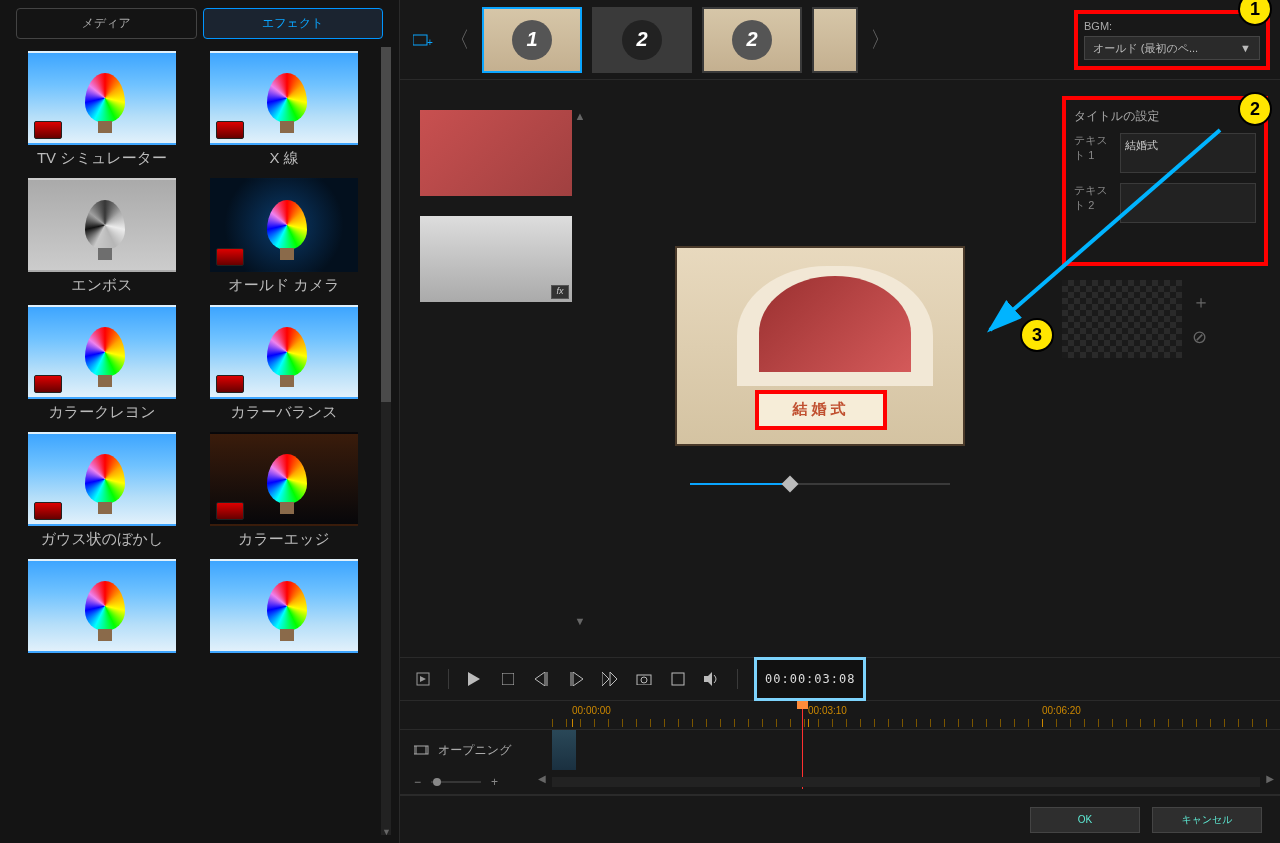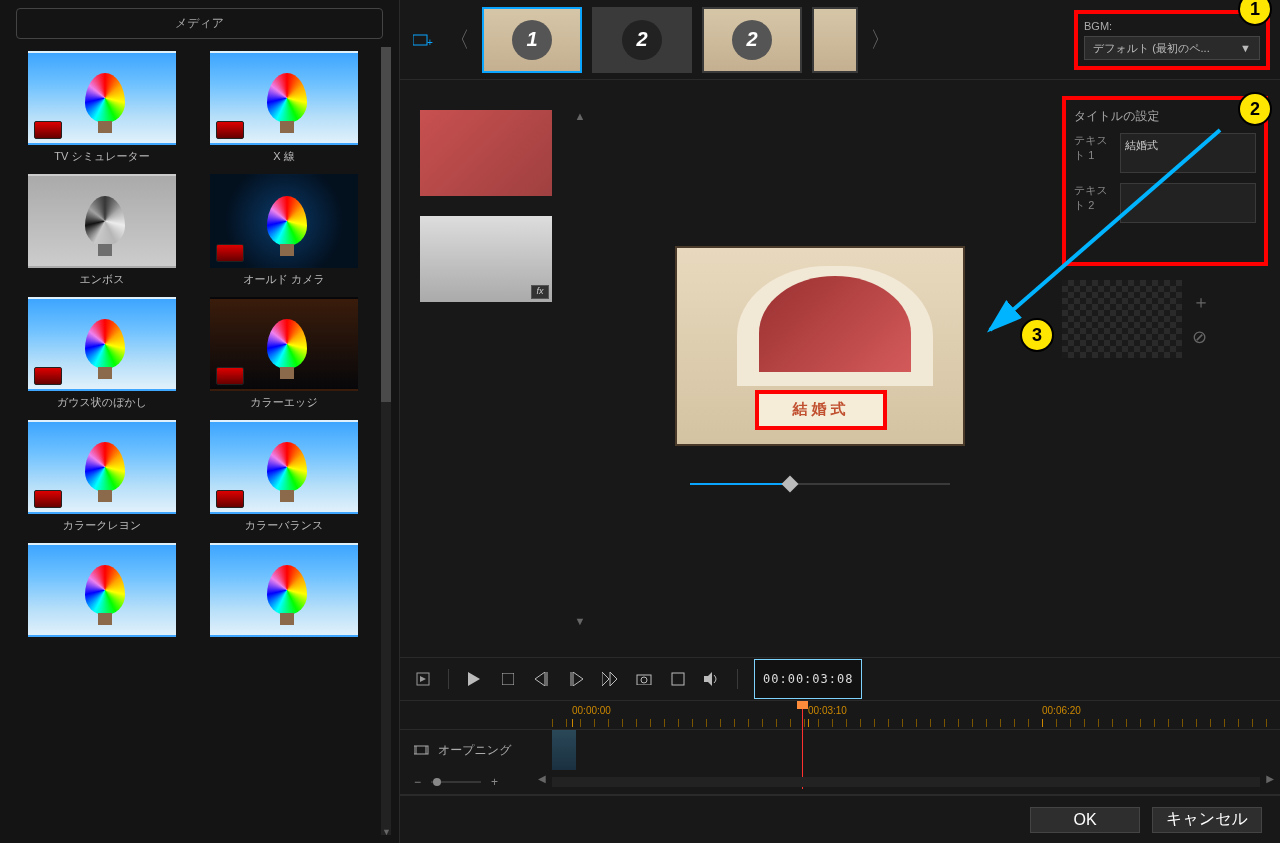--- a/index.html
+++ b/index.html
@@ -24,35 +24,35 @@
 .thumb.selected { border-color: #0aa5ff; }
 .thumb.black { background: #000; }
 .thumb.gray { background: linear-gradient(180deg, #aaa, #ccc); }
 .thumb.dark { background: radial-gradient(circle at 50% 50%, #0a3a6a 0%, #03101e 70%); }
 .thumb.smoke { background: linear-gradient(180deg, #3a1c0b, #07070a); }
 .balloon { position: absolute; width: 40px; height: 50px; left: 55px; top: 20px; background: conic-gradient(red, orange, yellow, lime, cyan, blue, violet, red); border-radius: 50% 50% 50% 50% / 60% 60% 40% 40%; }
 .balloon::after { content: ""; position: absolute; bottom: -10px; left: 13px; width: 14px; height: 12px; background: #8a6a4a; }
 .balloon.outline { background: none; border: 1px dotted #fff; border-radius: 50%; width: 46px; height: 36px; left: 50px; top: 28px; }
 .balloon.outline::after { display: none; }
 .badge { position: absolute; left: 4px; bottom: 4px; width: 28px; height: 18px; background: linear-gradient(#d00, #600); border: 1px solid #222; border-radius: 2px; }
-.cell .label { font-size: 11px; color: #bbb; text-align: center; }
+.cell .label { font-size: 15px; color: #bbb; text-align: center; }
 .right-panel { flex: 1; display: flex; flex-direction: column; background: #181818; min-width: 0; }
 .strip { height: 80px; display: flex; align-items: center; gap: 6px; padding: 8px 10px; border-bottom: 1px solid #2a2a2a; position: relative; }
 .icon-btn { width: 26px; height: 26px; display: flex; align-items: center; justify-content: center; color: #888; cursor: pointer; }
 .arrow { font-size: 22px; color: #666; cursor: pointer; padding: 0 6px; }
 .strip-items { display: flex; gap: 10px; }
 .slide { width: 100px; height: 66px; background: linear-gradient(#d6c6a8, #c4b090); display: flex; align-items: center; justify-content: center; border: 2px solid #3a3a3a; position: relative; overflow: hidden; }
 .slide.active { border-color: #0aa5ff; }
 .slide .num { width: 40px; height: 40px; background: #555; border-radius: 50%; display: flex; align-items: center; justify-content: center; color: #fff; font-size: 20px; font-style: italic; font-weight: bold; }
 .bgm-box { position: absolute; right: 10px; top: 10px; width: 196px; height: 60px; border: 4px solid #ff0000; display: flex; flex-direction: column; justify-content: center; padding: 0 6px; gap: 4px; }
 .bgm-label { font-size: 11px; color: #aaa; }
 .dropdown { height: 24px; background: #2a2a2a; border: 1px solid #444; display: flex; align-items: center; justify-content: space-between; padding: 0 8px; font-size: 11px; color: #bbb; cursor: pointer; }
 .middle { flex: 1; display: flex; min-height: 0; position: relative; }
 .clip-col { width: 170px; display: flex; flex-direction: column; gap: 20px; padding: 30px 20px; }
-.clip { width: 132px; height: 86px; background: linear-gradient(135deg, #c85050, #a04040); position: relative; }
+.clip { width: 152px; height: 86px; background: linear-gradient(135deg, #c85050, #a04040); position: relative; }
 .clip.dinner { background: linear-gradient(#ddd, #aaa); }
 .fx-badge { position: absolute; right: 3px; bottom: 3px; width: 18px; height: 14px; background: #333; border: 1px solid #555; font-size: 9px; color: #ccc; text-align: center; font-style: italic; }
 .vbar { width: 20px; display: flex; flex-direction: column; justify-content: space-between; align-items: center; padding: 30px 0; }
 .vbar .tri { color: #666; font-size: 11px; }
 .preview-area { flex: 1; display: flex; flex-direction: column; align-items: center; justify-content: center; position: relative; }
 .preview { width: 290px; height: 200px; background: linear-gradient(#e8d9be, #d4c3a2); position: relative; border: 2px solid #4a3a2a; overflow: hidden; }
 .preview .photo-frame { position: absolute; top: 18px; left: 60px; width: 196px; height: 120px; background: #f2e8d6; border-radius: 90px 90px 0 0 / 70px 70px 0 0; }
 .preview .photo-inner { position: absolute; top: 10px; left: 22px; width: 152px; height: 96px; background: linear-gradient(135deg, #9a3030, #d45a5a); border-radius: 80px 80px 0 0 / 60px 60px 0 0; }
 .banner { position: absolute; bottom: 14px; left: 78px; width: 132px; height: 40px; background: #f6edd8; border: 4px solid #ff0000; display: flex; align-items: center; justify-content: center; }
 .banner .txt { color: #c05030; font-size: 15px; font-weight: bold; letter-spacing: 4px; }
@@ -65,52 +65,53 @@
 .title-box h4 { font-size: 12px; color: #aaa; font-weight: normal; margin-bottom: 8px; }
 .field-row { display: flex; gap: 6px; margin-bottom: 10px; }
 .field-row .lbl { font-size: 11px; color: #888; width: 40px; }
 .field-row .inp { flex: 1; height: 40px; background: #222; border: 1px solid #3a3a3a; padding: 4px; font-size: 11px; color: #ccc; }
 .extras { margin-top: 14px; display: flex; gap: 10px; align-items: center; }
 .checker { width: 120px; height: 78px; background-image: linear-gradient(45deg, #2a2a2a 25%, transparent 25%), linear-gradient(-45deg, #2a2a2a 25%, transparent 25%), linear-gradient(45deg, transparent 75%, #2a2a2a 75%), linear-gradient(-45deg, transparent 75%, #2a2a2a 75%); background-size: 12px 12px; background-position: 0 0, 0 6px, 6px -6px, -6px 0; background-color: #1a1a1a; }
 .ex-btns { display: flex; flex-direction: column; gap: 12px; color: #666; font-size: 18px; }
 .controls-bar { height: 44px; display: flex; align-items: center; gap: 16px; padding: 0 14px; border-top: 1px solid #2a2a2a; border-bottom: 1px solid #2a2a2a; }
 .cb-ico { width: 18px; height: 18px; color: #999; display: flex; align-items: center; justify-content: center; cursor: pointer; }
 .divider { width: 1px; height: 20px; background: #3a3a3a; }
-.timecode { background: #111; border: 1px solid #7dd3fc; padding: 12px 8px; color: #ddd; font-family: monospace; font-size: 12px; letter-spacing: 1px; }
+.timecode { background: #111; border: 3px solid #7dd3fc; padding: 12px 8px; color: #ddd; font-family: monospace; font-size: 12px; letter-spacing: 1px; }
 .timeline { height: 94px; border-bottom: 1px solid #2a2a2a; position: relative; display: flex; flex-direction: column; }
 .ruler { height: 28px; position: relative; margin-left: 152px; }
 .ruler .tick-maj { position: absolute; top: 4px; font-size: 10px; color: #cc8800; }
 .ruler .tick-maj::after { content: ""; position: absolute; top: 14px; left: 0; width: 1px; height: 8px; background: #cc8800; }
 .ruler .tmarks { position: absolute; top: 18px; left: 0; right: 0; height: 8px; background: repeating-linear-gradient(90deg, #7a5500 0, #7a5500 1px, transparent 1px, transparent 14px); }
 .playhead { position: absolute; top: 2px; height: 86px; width: 1px; background: #ff3030; }
 .playhead::before { content: ""; position: absolute; top: -2px; left: -5px; width: 11px; height: 8px; background: #ff8c3a; }
 .track { flex: 1; display: flex; align-items: center; border-top: 1px solid #2a2a2a; }
 .track-head { width: 152px; display: flex; align-items: center; gap: 8px; padding: 0 14px; color: #aaa; font-size: 12px; }
 .track-body { flex: 1; position: relative; height: 100%; display: flex; align-items: center; }
 .clip-block { height: 40px; background: linear-gradient(#2a4858, #1a3040); width: 24px; }
 .zoom-row { height: 24px; display: flex; align-items: center; }
 .zoom-head { width: 152px; display: flex; gap: 10px; align-items: center; padding: 0 14px; color: #888; }
 .hscroll { flex: 1; height: 10px; background: #222; margin-right: 20px; position: relative; }
 .hscroll::before { content: "◀"; position: absolute; left: -14px; top: -4px; color: #666; font-size: 10px; }
 .hscroll::after { content: "▶"; position: absolute; right: -14px; top: -4px; color: #666; font-size: 10px; }
 .footer { height: 48px; display: flex; align-items: center; justify-content: flex-end; gap: 12px; padding: 0 18px; border-top: 1px solid #2a2a2a; }
-.btn { min-width: 110px; height: 26px; background: #2e2e2e; border: 1px solid #444; color: #ffffff; display: flex; align-items: center; justify-content: center; cursor: pointer; font-size: 16px; }
+.btn { min-width: 110px; height: 26px; background: #2e2e2e; border: 1px solid #444; color: #5eead4; display: flex; align-items: center; justify-content: center; cursor: pointer; font-size: 10px; }
 .callout { position: absolute; width: 34px; height: 34px; background: #ffe600; border: 2px solid #000; border-radius: 50%; display: flex; align-items: center; justify-content: center; font-weight: bold; font-size: 18px; color: #000; z-index: 50; }
 .arrow-svg { position: absolute; z-index: 40; pointer-events: none; }
 </style>
 </head>
 <body>
 
 <div class="app">
 
   <div class="main">
 
     <div class="left-panel">
       <div class="tabs">
         <div class="tab">メディア</div>
+        <div class="tab active">エフェクト</div>
       </div>
       <div class="scroll-wrap">
         <div class="grid">
           <div class="row">
             <div class="cell">
                 <div class="thumb">
                   <div class="balloon"></div>
                   <div class="badge"></div>
                 </div>
                 <div class="label">TV シミュレーター</div>
@@ -139,44 +140,44 @@
                 </div>
                 <div class="label">オールド カメラ</div>
               </div>
           </div>
           <div class="row">
             <div class="cell">
                 <div class="thumb">
                   <div class="balloon"></div>
                   <div class="badge"></div>
                 </div>
+                <div class="label">カラークレヨン</div>
+              </div>
+            <div class="cell">
+                <div class="thumb">
+                  <div class="balloon"></div>
+                  <div class="badge"></div>
+                </div>
+                <div class="label">カラーバランス</div>
+              </div>
+          </div>
+          <div class="row">
+            <div class="cell">
+                <div class="thumb">
+                  <div class="balloon"></div>
+                  <div class="badge"></div>
+                </div>
                 <div class="label">ガウス状のぼかし</div>
               </div>
             <div class="cell">
                 <div class="thumb smoke">
                   <div class="balloon"></div>
                   <div class="badge"></div>
                 </div>
                 <div class="label">カラーエッジ</div>
-              </div>
-          </div>
-          <div class="row">
-            <div class="cell">
-                <div class="thumb">
-                  <div class="balloon"></div>
-                  <div class="badge"></div>
-                </div>
-                <div class="label">カラークレヨン</div>
-              </div>
-            <div class="cell">
-                <div class="thumb">
-                  <div class="balloon"></div>
-                  <div class="badge"></div>
-                </div>
-                <div class="label">カラーバランス</div>
               </div>
           </div>
           <div class="row">
             <div class="cell">
                 <div class="thumb">
                   <div class="balloon"></div>
                 </div>
                 <div class="label"></div>
               </div>
             <div class="cell">
@@ -214,21 +215,21 @@
           <div class="slide">
               <div class="num">2</div>
             </div>
           <div class="slide" style="width:46px"></div>
         </div>
         <div class="arrow">〉</div>
 
         <div class="bgm-box">
           <div class="bgm-label">BGM:</div>
           <div class="dropdown">
-            <span>デフォルト (最初のペ...</span>
+            <span>オールド (最初のペ...</span>
             <span>▼</span>
           </div>
           <div class="callout" style="top:-22px; right:-6px;">1</div>
         </div>
       </div>
 
       <div class="middle">
         <div class="clip-col">
           <div class="clip"></div>
           <div class="clip dinner">

